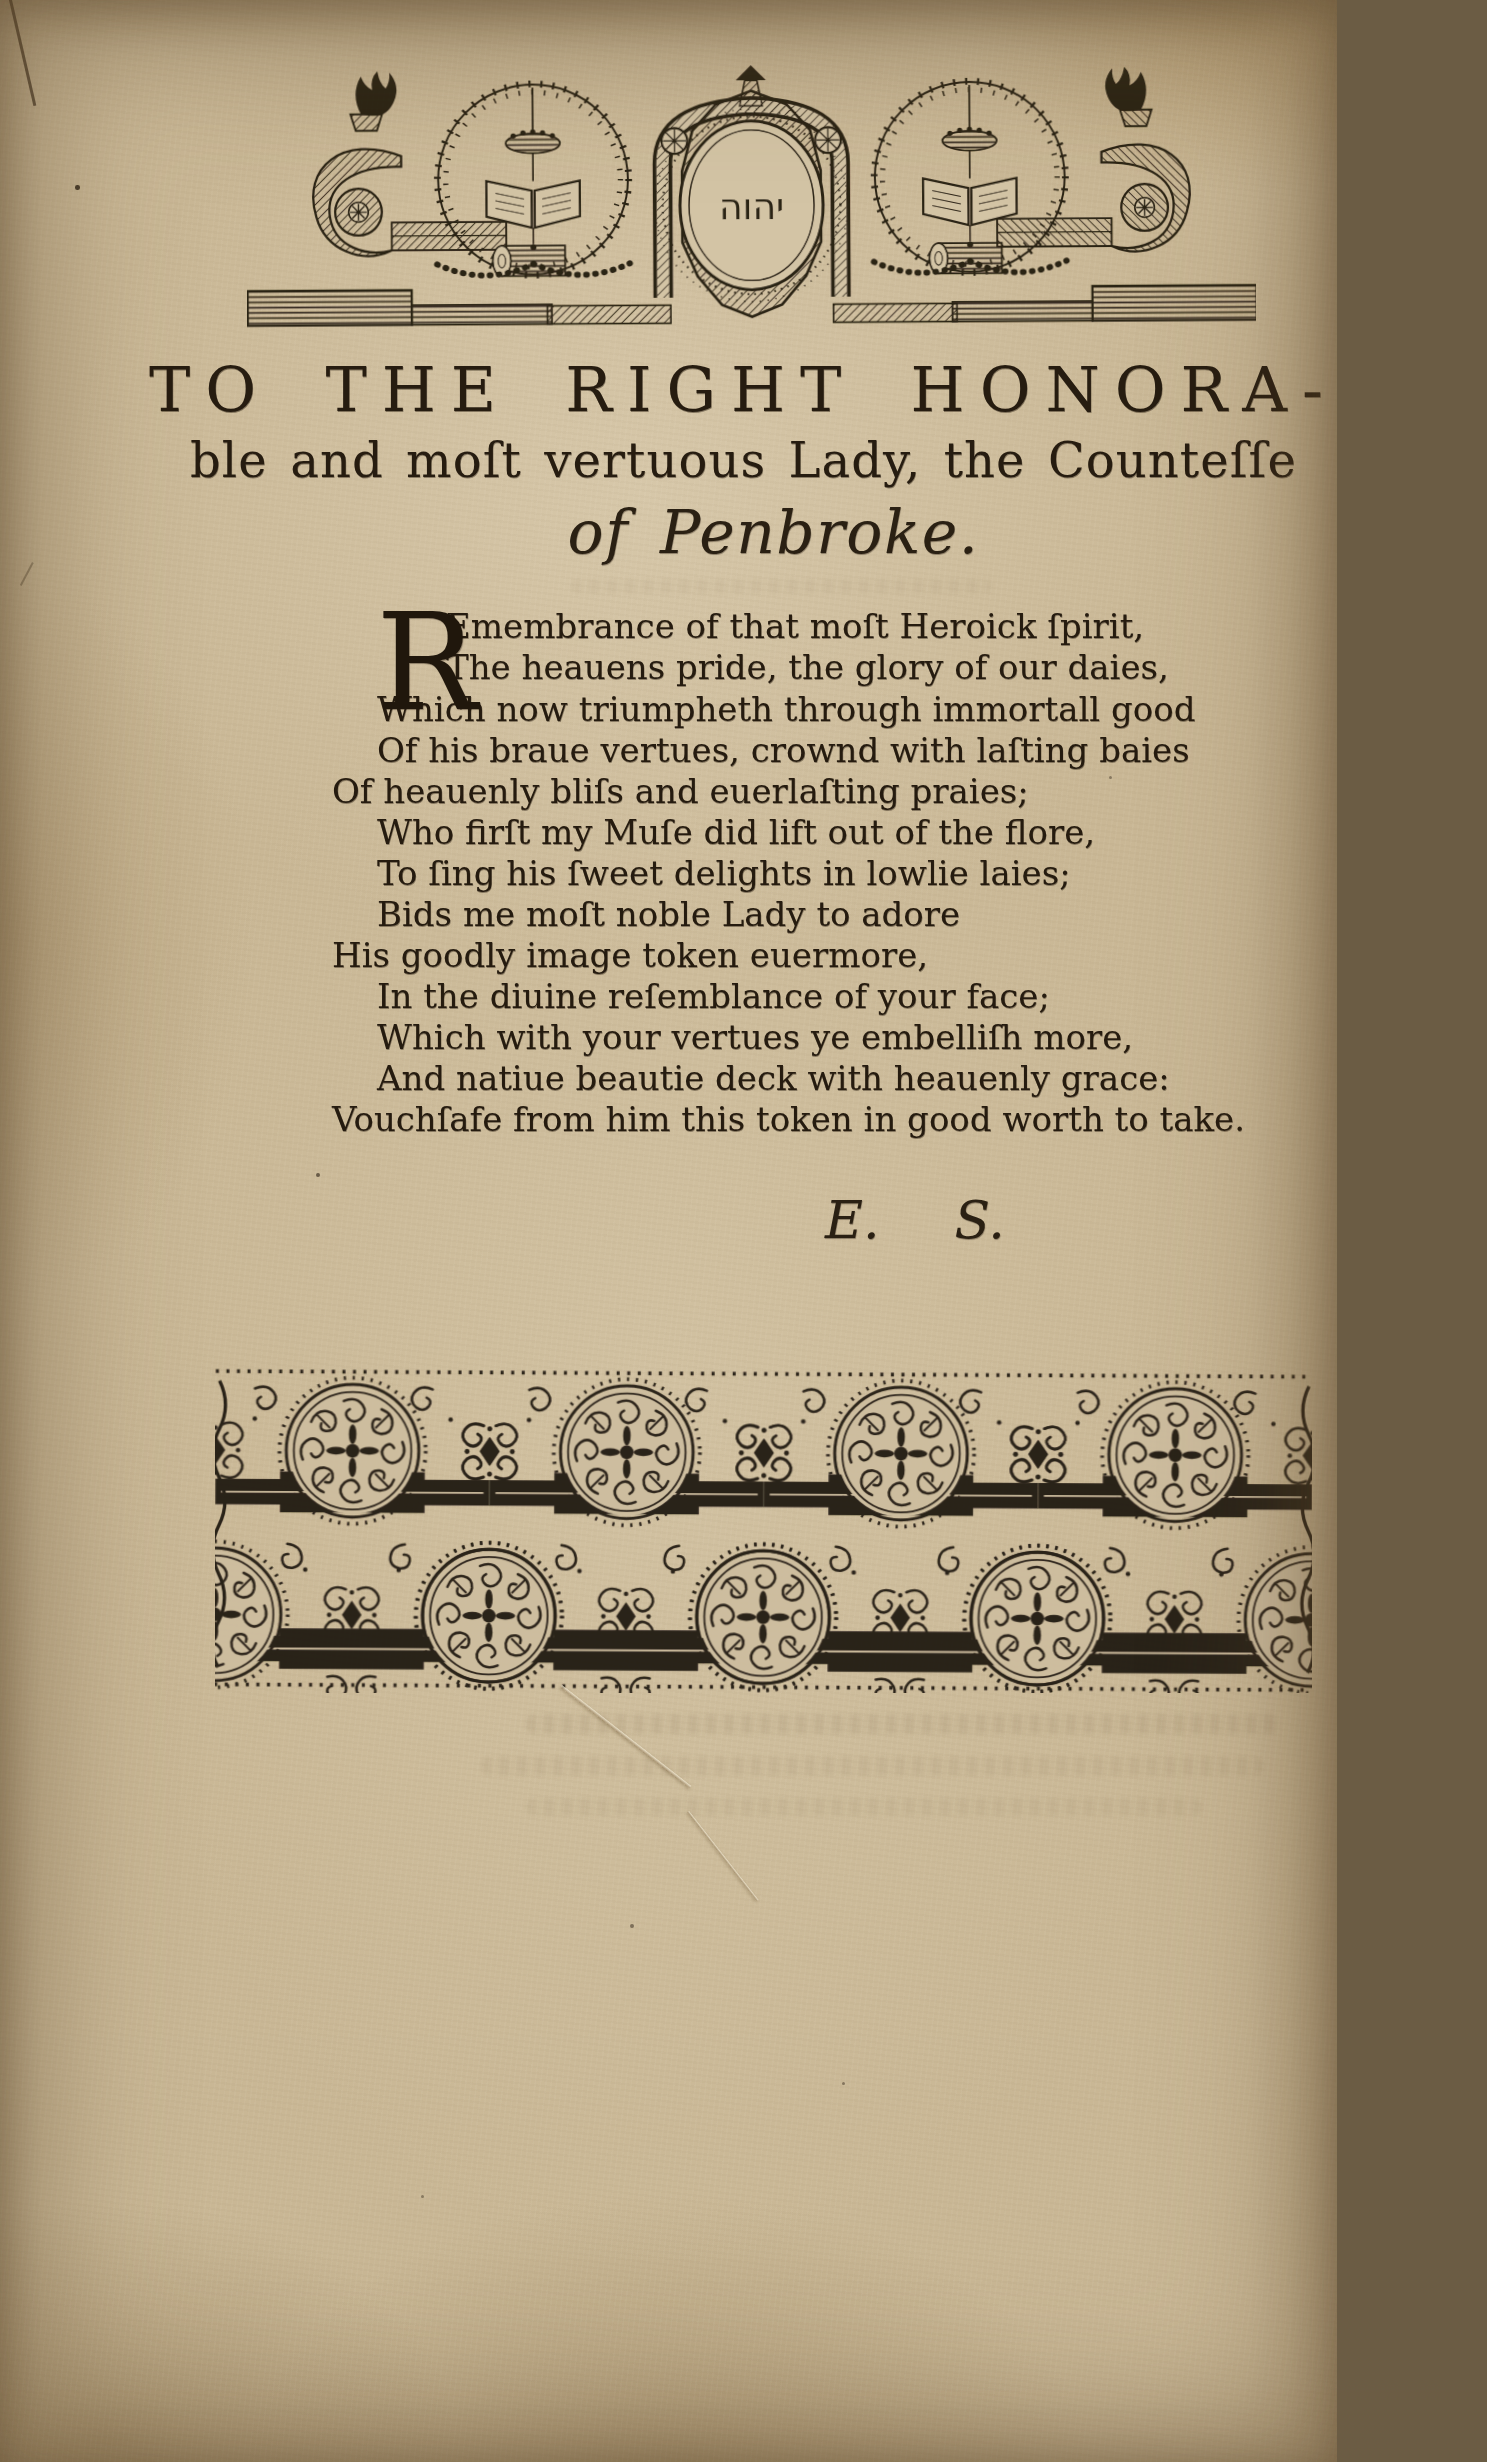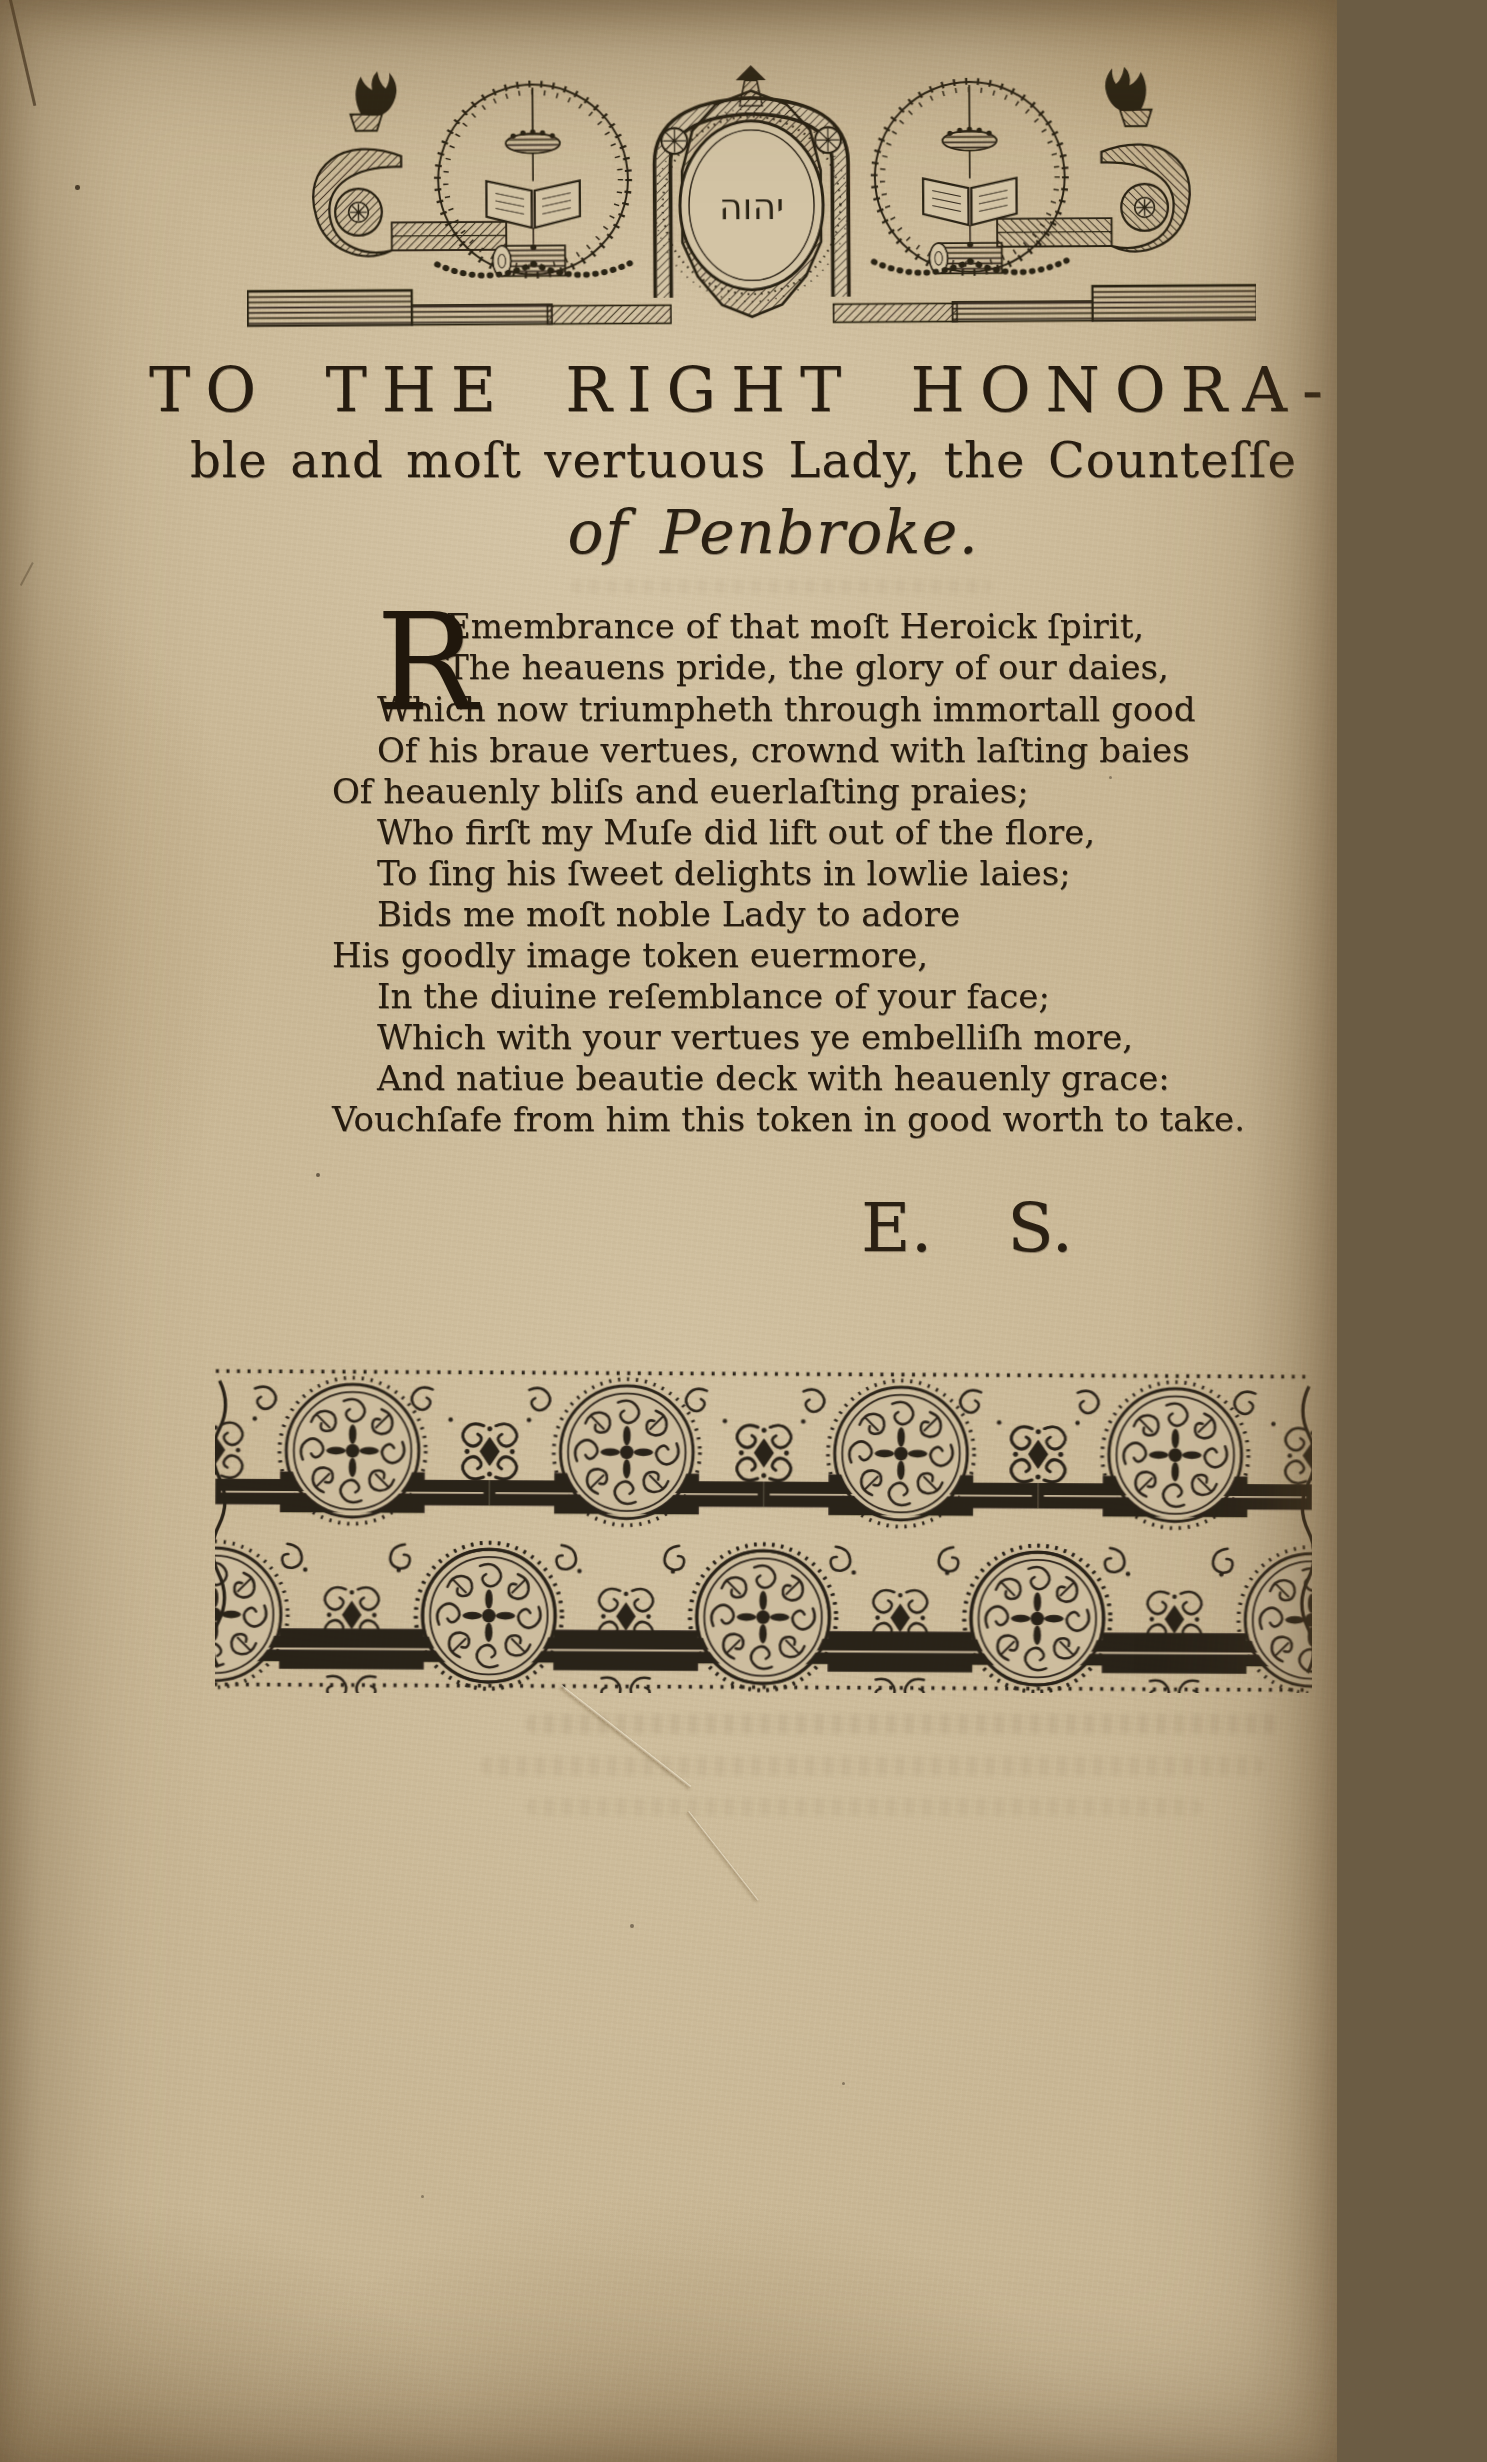--- a/index.html
+++ b/index.html
@@ -64,22 +64,22 @@
   #poem .row1{position:relative;padding-left:114px;height:83px;}
   #dropcap{
     position:absolute;left:44px;top:-10.5px;
     font-size:134px;line-height:1;color:#20170c;
     text-shadow:0.8px 0.9px 0.9px rgba(38,26,14,.4);
   }
   .pline{white-space:nowrap;}
   .ind0{margin-left:0;}
   .ind1{margin-left:45px;}
   #signature{
-    position:absolute;left:861px;top:1194px;
-    font-size:68px;line-height:1;
+    position:absolute;left:825px;top:1194px;
+    font-size:52px;font-style:italic;line-height:1;
     color:#2a2013;text-shadow:0.6px 0.8px 0.8px rgba(38,26,14,.4);
     white-space:nowrap;
   }
   #signature .gap{display:inline-block;width:75px;}
 
   .smudge{
     position:absolute;pointer-events:none;border-radius:9px;
     background-image:repeating-linear-gradient(90deg,
       rgba(128,106,74,.12) 0 9.8px, rgba(128,106,74,.02) 9.8px 18px);
     filter:blur(2.3px);

